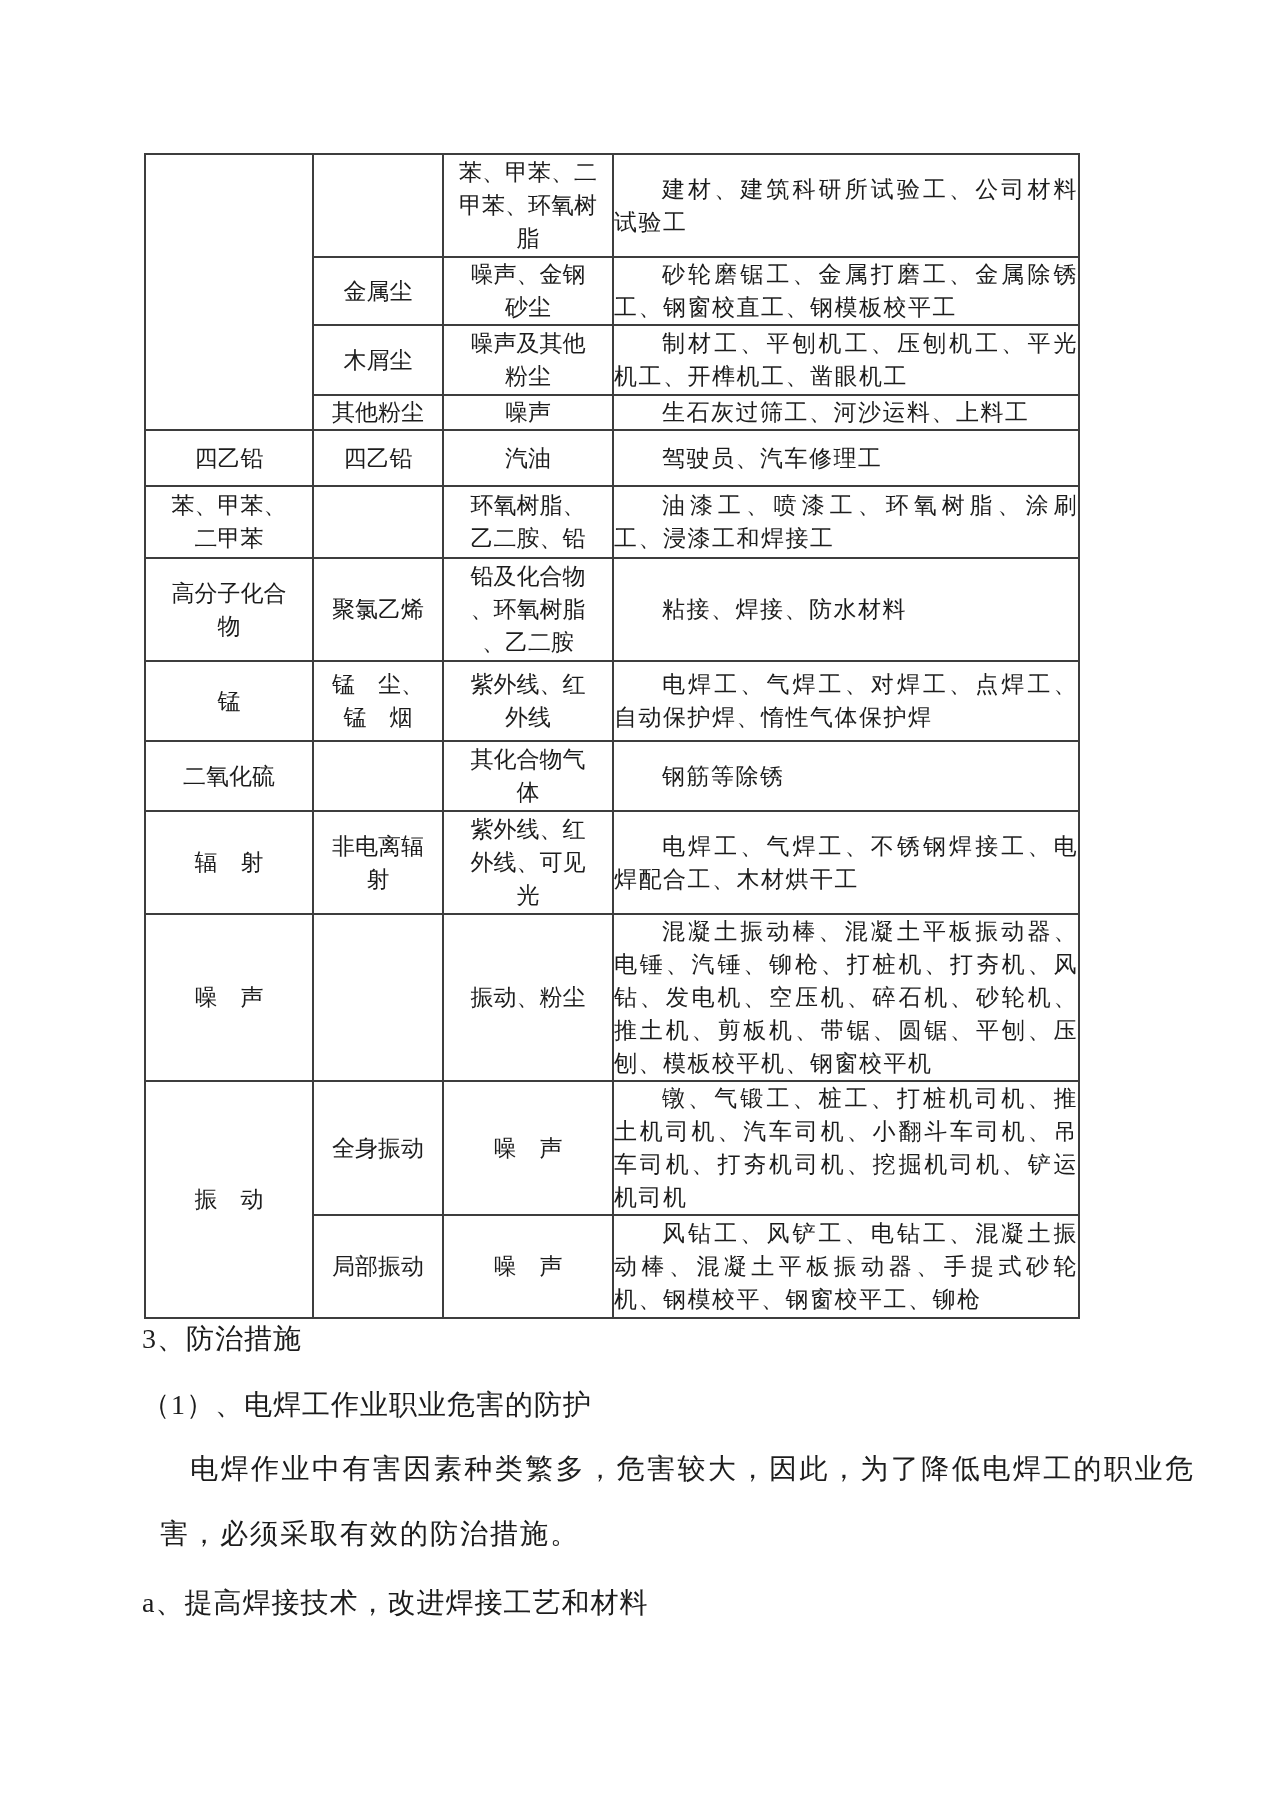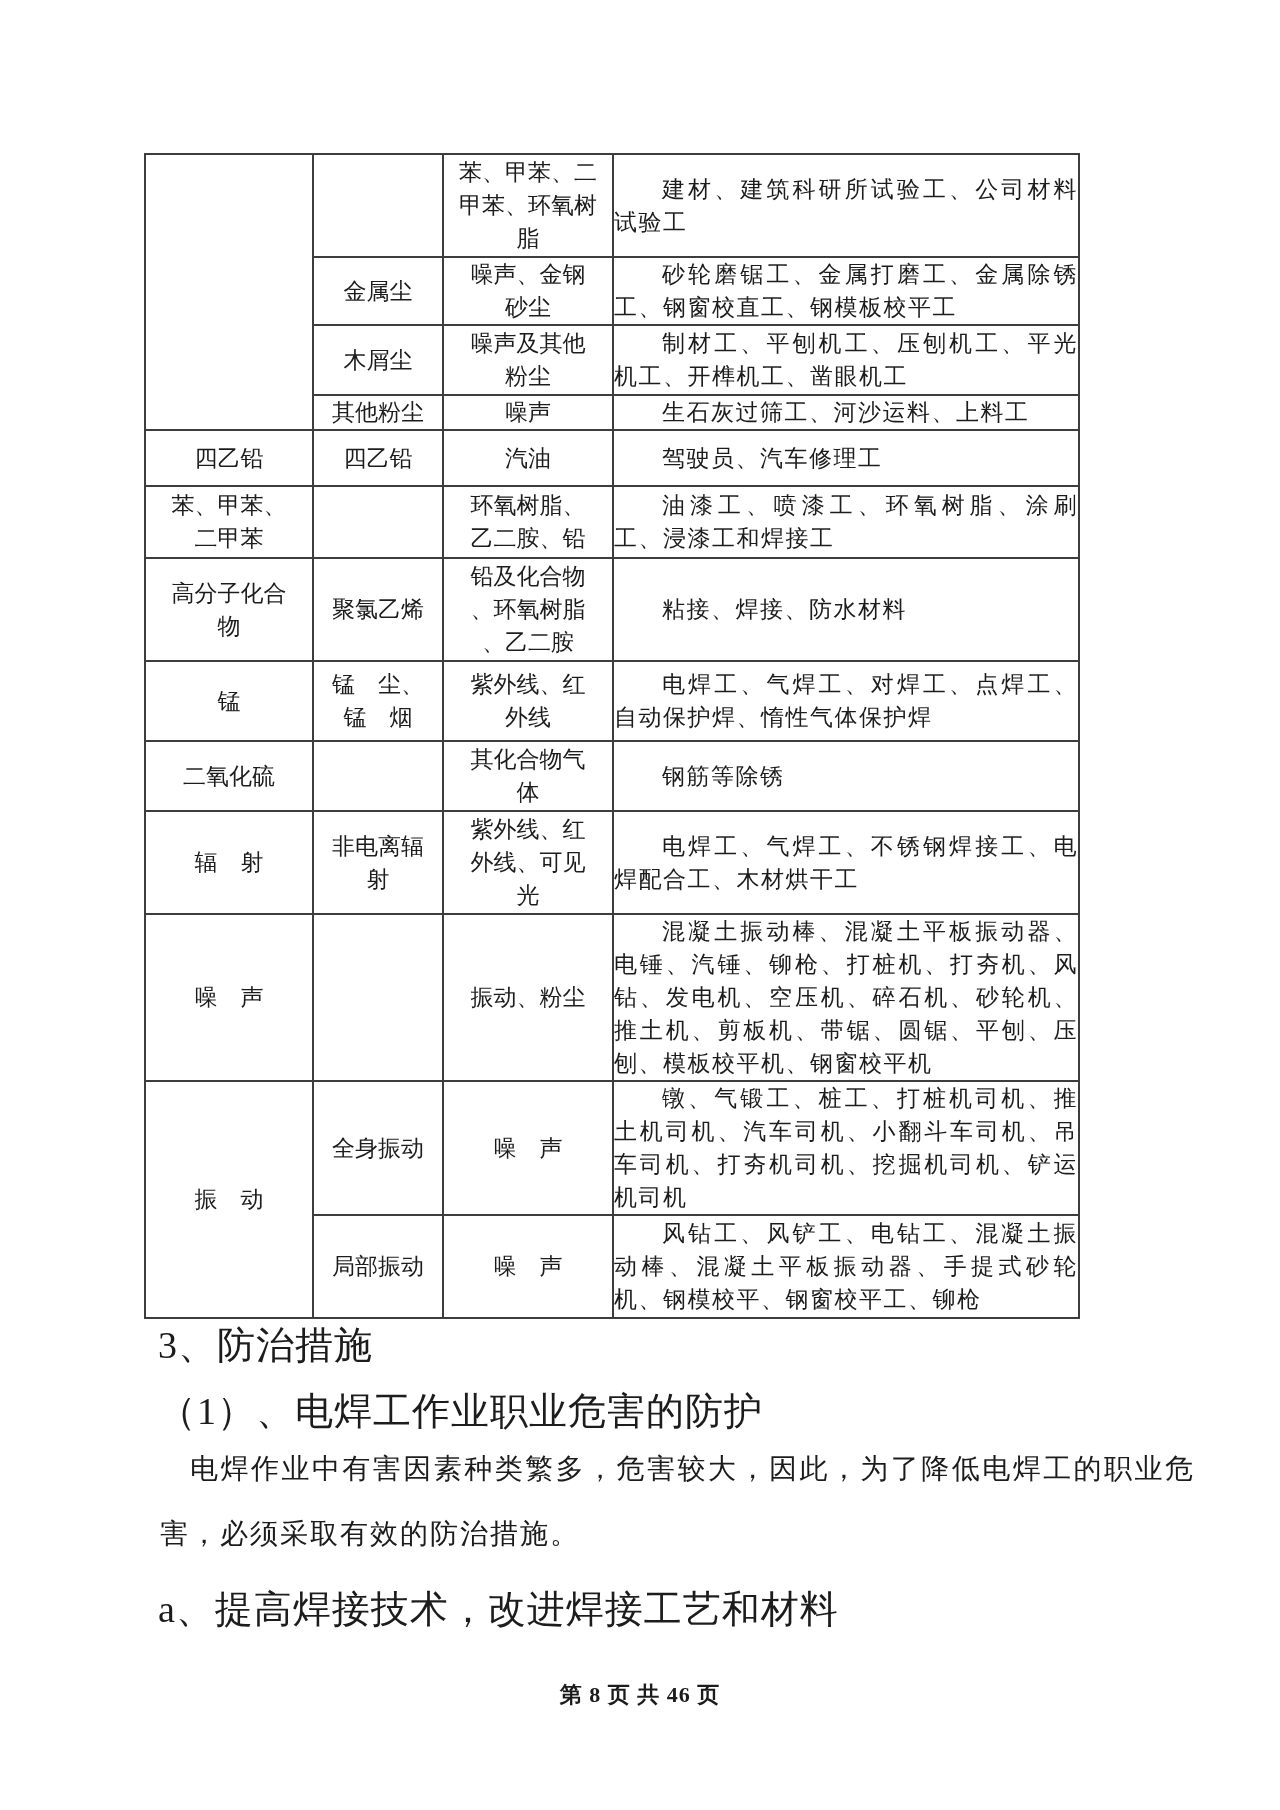--- a/index.html
+++ b/index.html
@@ -58,22 +58,22 @@
   tr.r8  { height: 80px; }
   tr.r9  { height: 70px; padding-left: 12px; }
   tr.r10 { height: 103px; }
   tr.r11 { height: 167px; }
   tr.r12 { height: 134px; }
   tr.r13 { height: 103px; }
 
   
   .h-line {
     position: absolute;
-    left: 158px;
-    font-size: 38px;
+    left: 142px;
+    font-size: 28px;
     letter-spacing: 1px;
     white-space: nowrap;
   }
   .heading-1 { top: 1320px; }
   .heading-2 { top: 1386px; text-align: center; }
   .heading-3 { top: 1584px; }
   .body-para {
     position: absolute;
     left: 120px;
     top: 1436px;
@@ -200,15 +200,14 @@
         <td class="cl">风钻工、风铲工、电钻工、混凝土振动棒、混凝土平板振动器、手提式砂轮机、钢模校平、钢窗校平工、铆枪</td>
       </tr>
     </tbody>
   </table>
 
   <div class="h-line heading-1">3、防治措施</div>
   <div class="h-line heading-2">（1）、电焊工作业职业危害的防护</div>
   <div class="body-para">电焊作业中有害因素种类繁多，危害较大，因此，为了降低电焊工的职业危害，必须采取有效的防治措施。</div>
   <div class="h-line heading-3">a、提高焊接技术，改进焊接工艺和材料</div>
 
-  <div class="page-footer">第 8 页 共 46 页</div>
 
 </div>
 
 </body></html>

